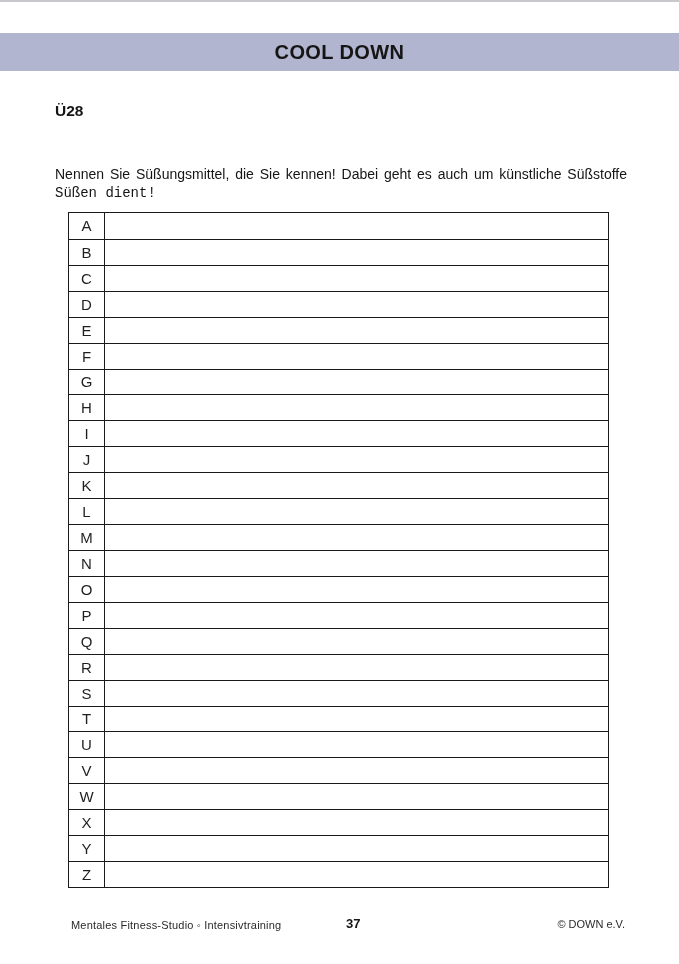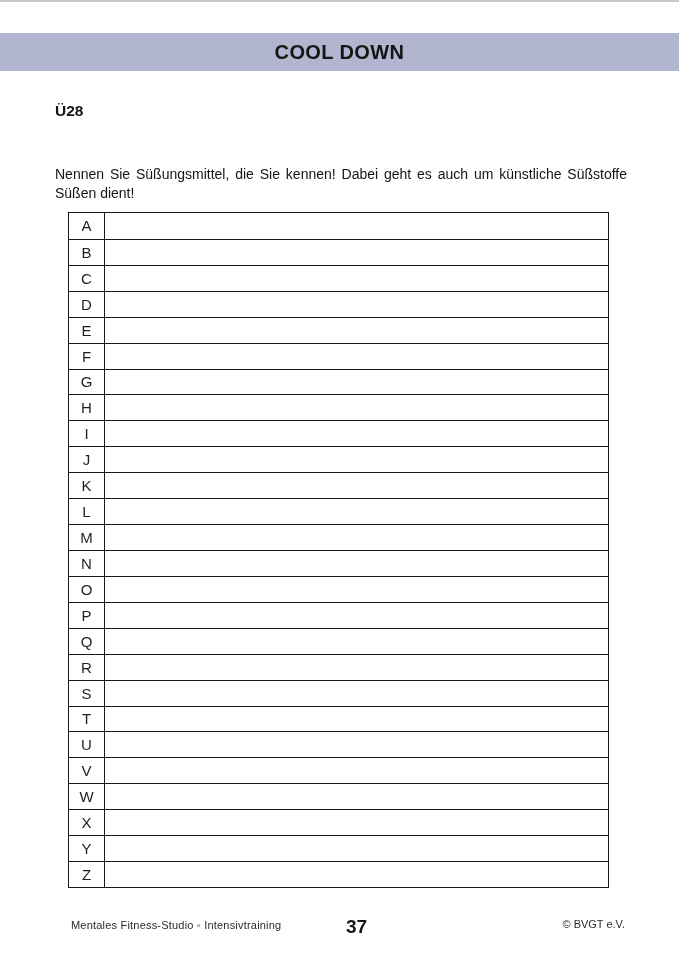--- a/index.html
+++ b/index.html
@@ -53,20 +53,21 @@
     margin-top: 28px;
   }
   .instruction-line {
     text-align: justify;
     text-align-last: justify;
     white-space: nowrap;
   }
   .instruction-line.last {
     text-align: center;
     text-align-last: left;
+    font-family: Liberation Mono, monospace;
   }
   .az-table {
     position: absolute;
     top: 212px; left: 68px;
     width: 541px; height: 676px;
     box-sizing: border-box;
     border: 1.5px solid #1a1a1a;
     display: grid;
     grid-auto-rows: 1fr;
   }
@@ -90,21 +91,21 @@
     top: 920px; left: 55px;
     font-size: 11px;
     line-height: 1;
     color: #2a2a2a;
     letter-spacing: 0.2px;
     margin-left: 16px;
   }
   .page-number {
     position: absolute;
     top: 917px; left: 346px;
-    font-size: 19px;
+    font-size: 13px;
     font-weight: bold;
     line-height: 1;
     color: #151515;
   }
   .footer-right {
     position: absolute;
     top: 919px; right: 54px;
     font-size: 11px;
     line-height: 1;
     color: #2a2a2a;
@@ -233,15 +234,15 @@
         <div class="entry-cell"></div>
       </div>
       <div class="az-row">
         <div class="letter-cell">Z</div>
         <div class="entry-cell"></div>
       </div>
     </div>
 
   <div class="footer-left">Mentales Fitness-Studio ◦ Intensivtraining</div>
   <div class="page-number">37</div>
-  <div class="footer-right">© BVGT e.V.</div>
+  <div class="footer-right">© DOWN e.V.</div>
 
 </div>
 
 </body></html>

